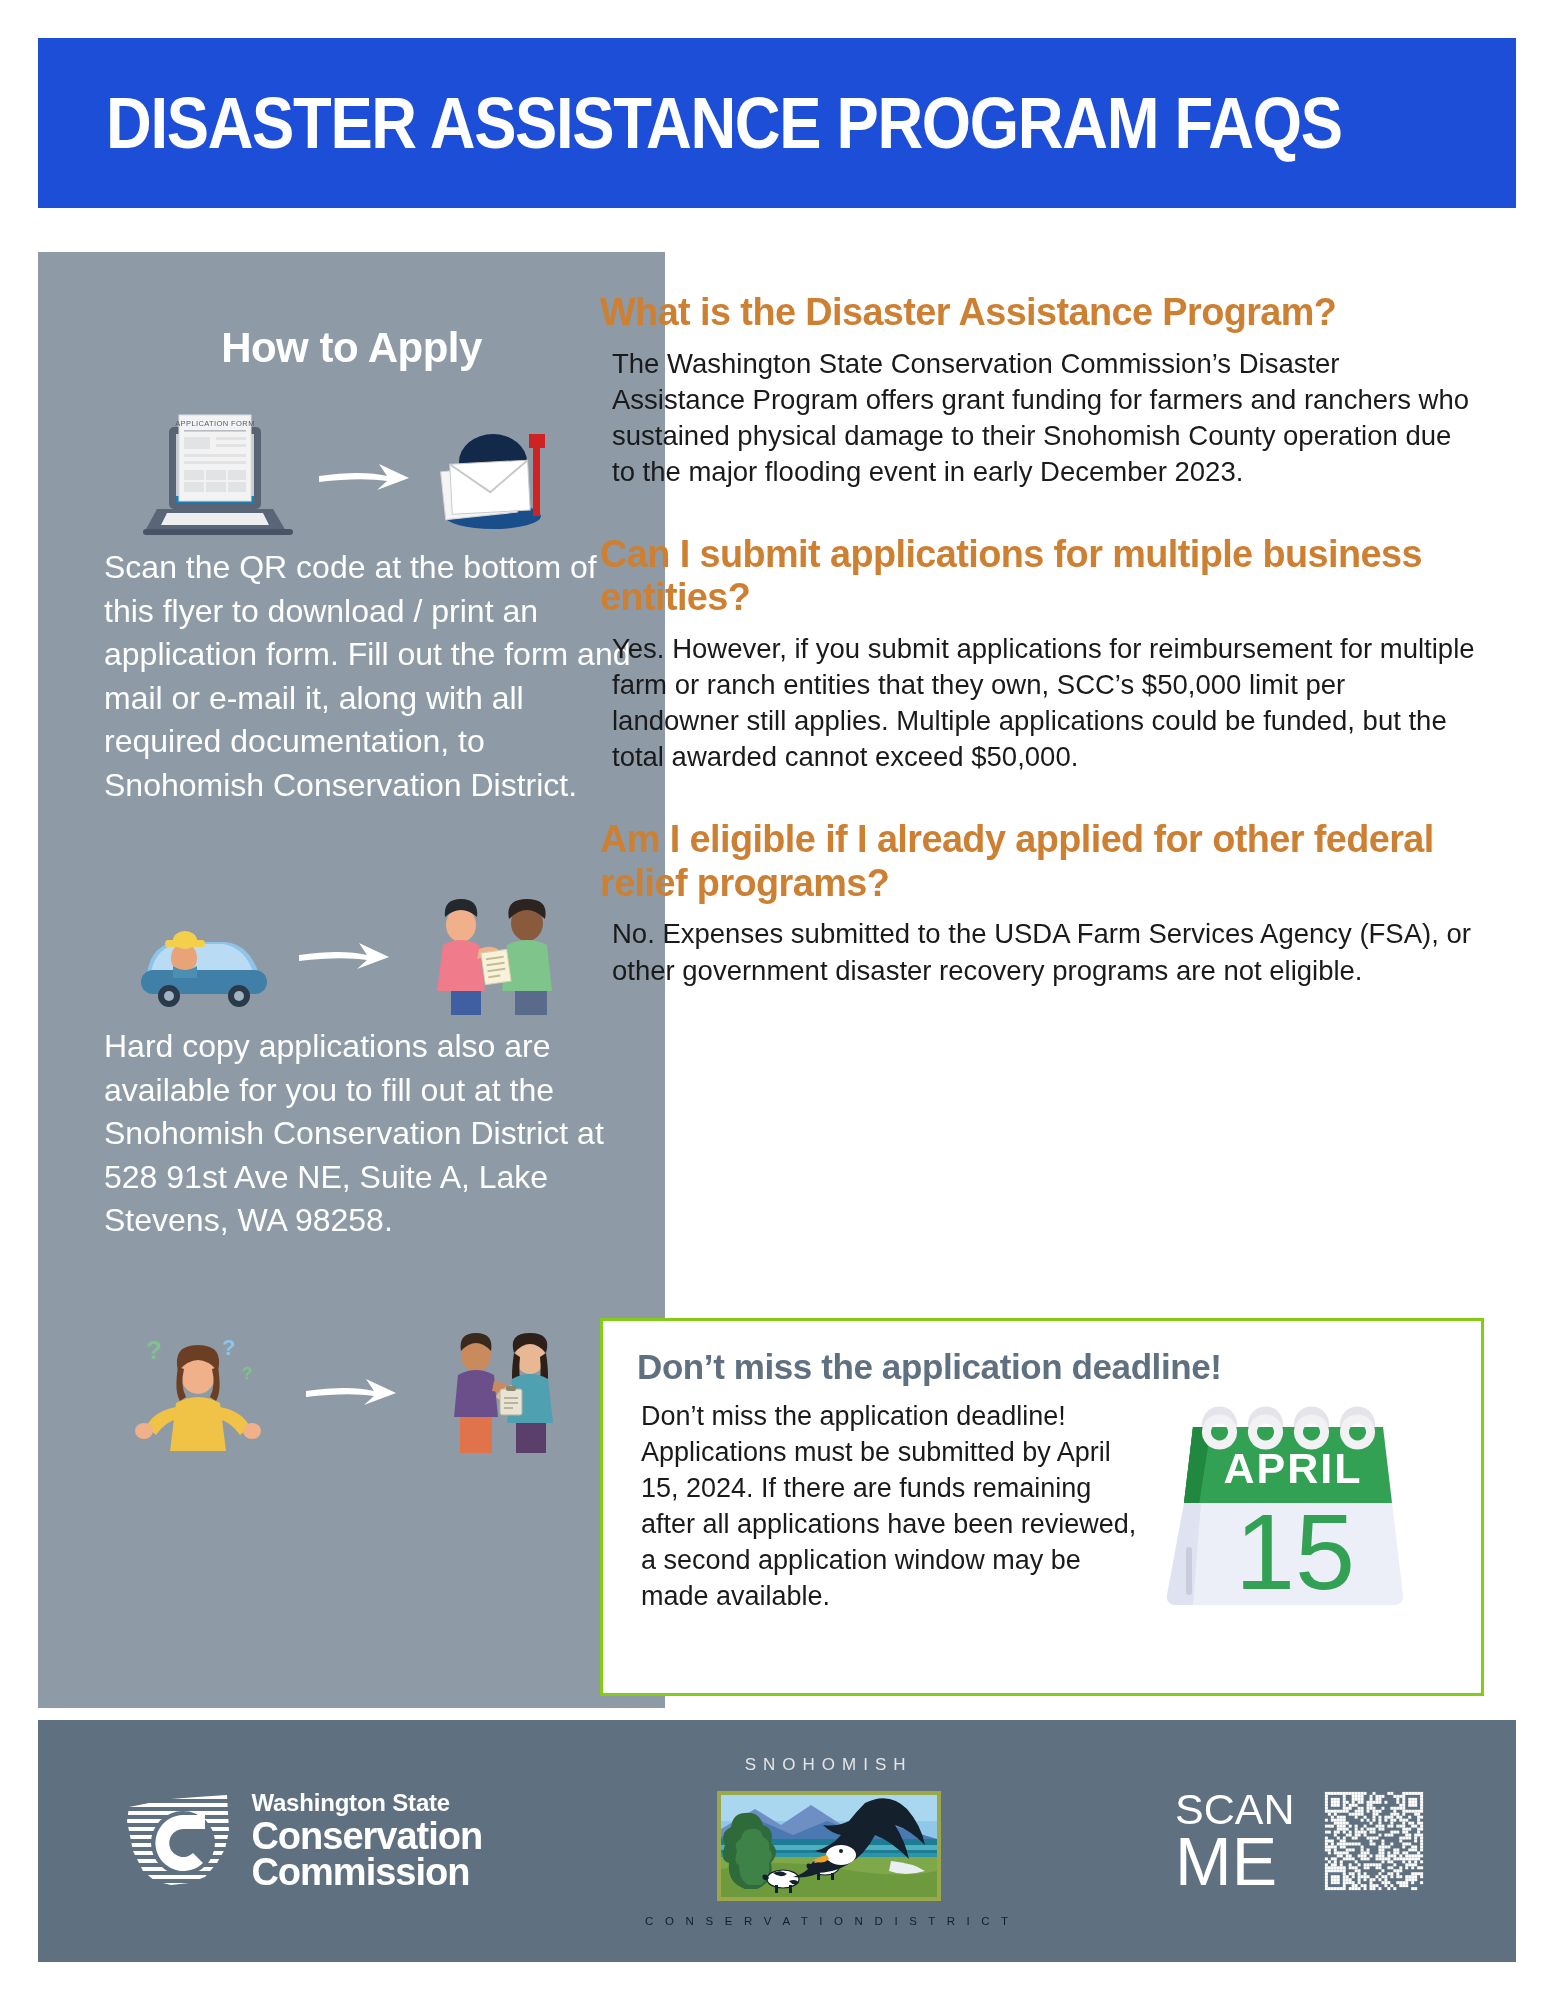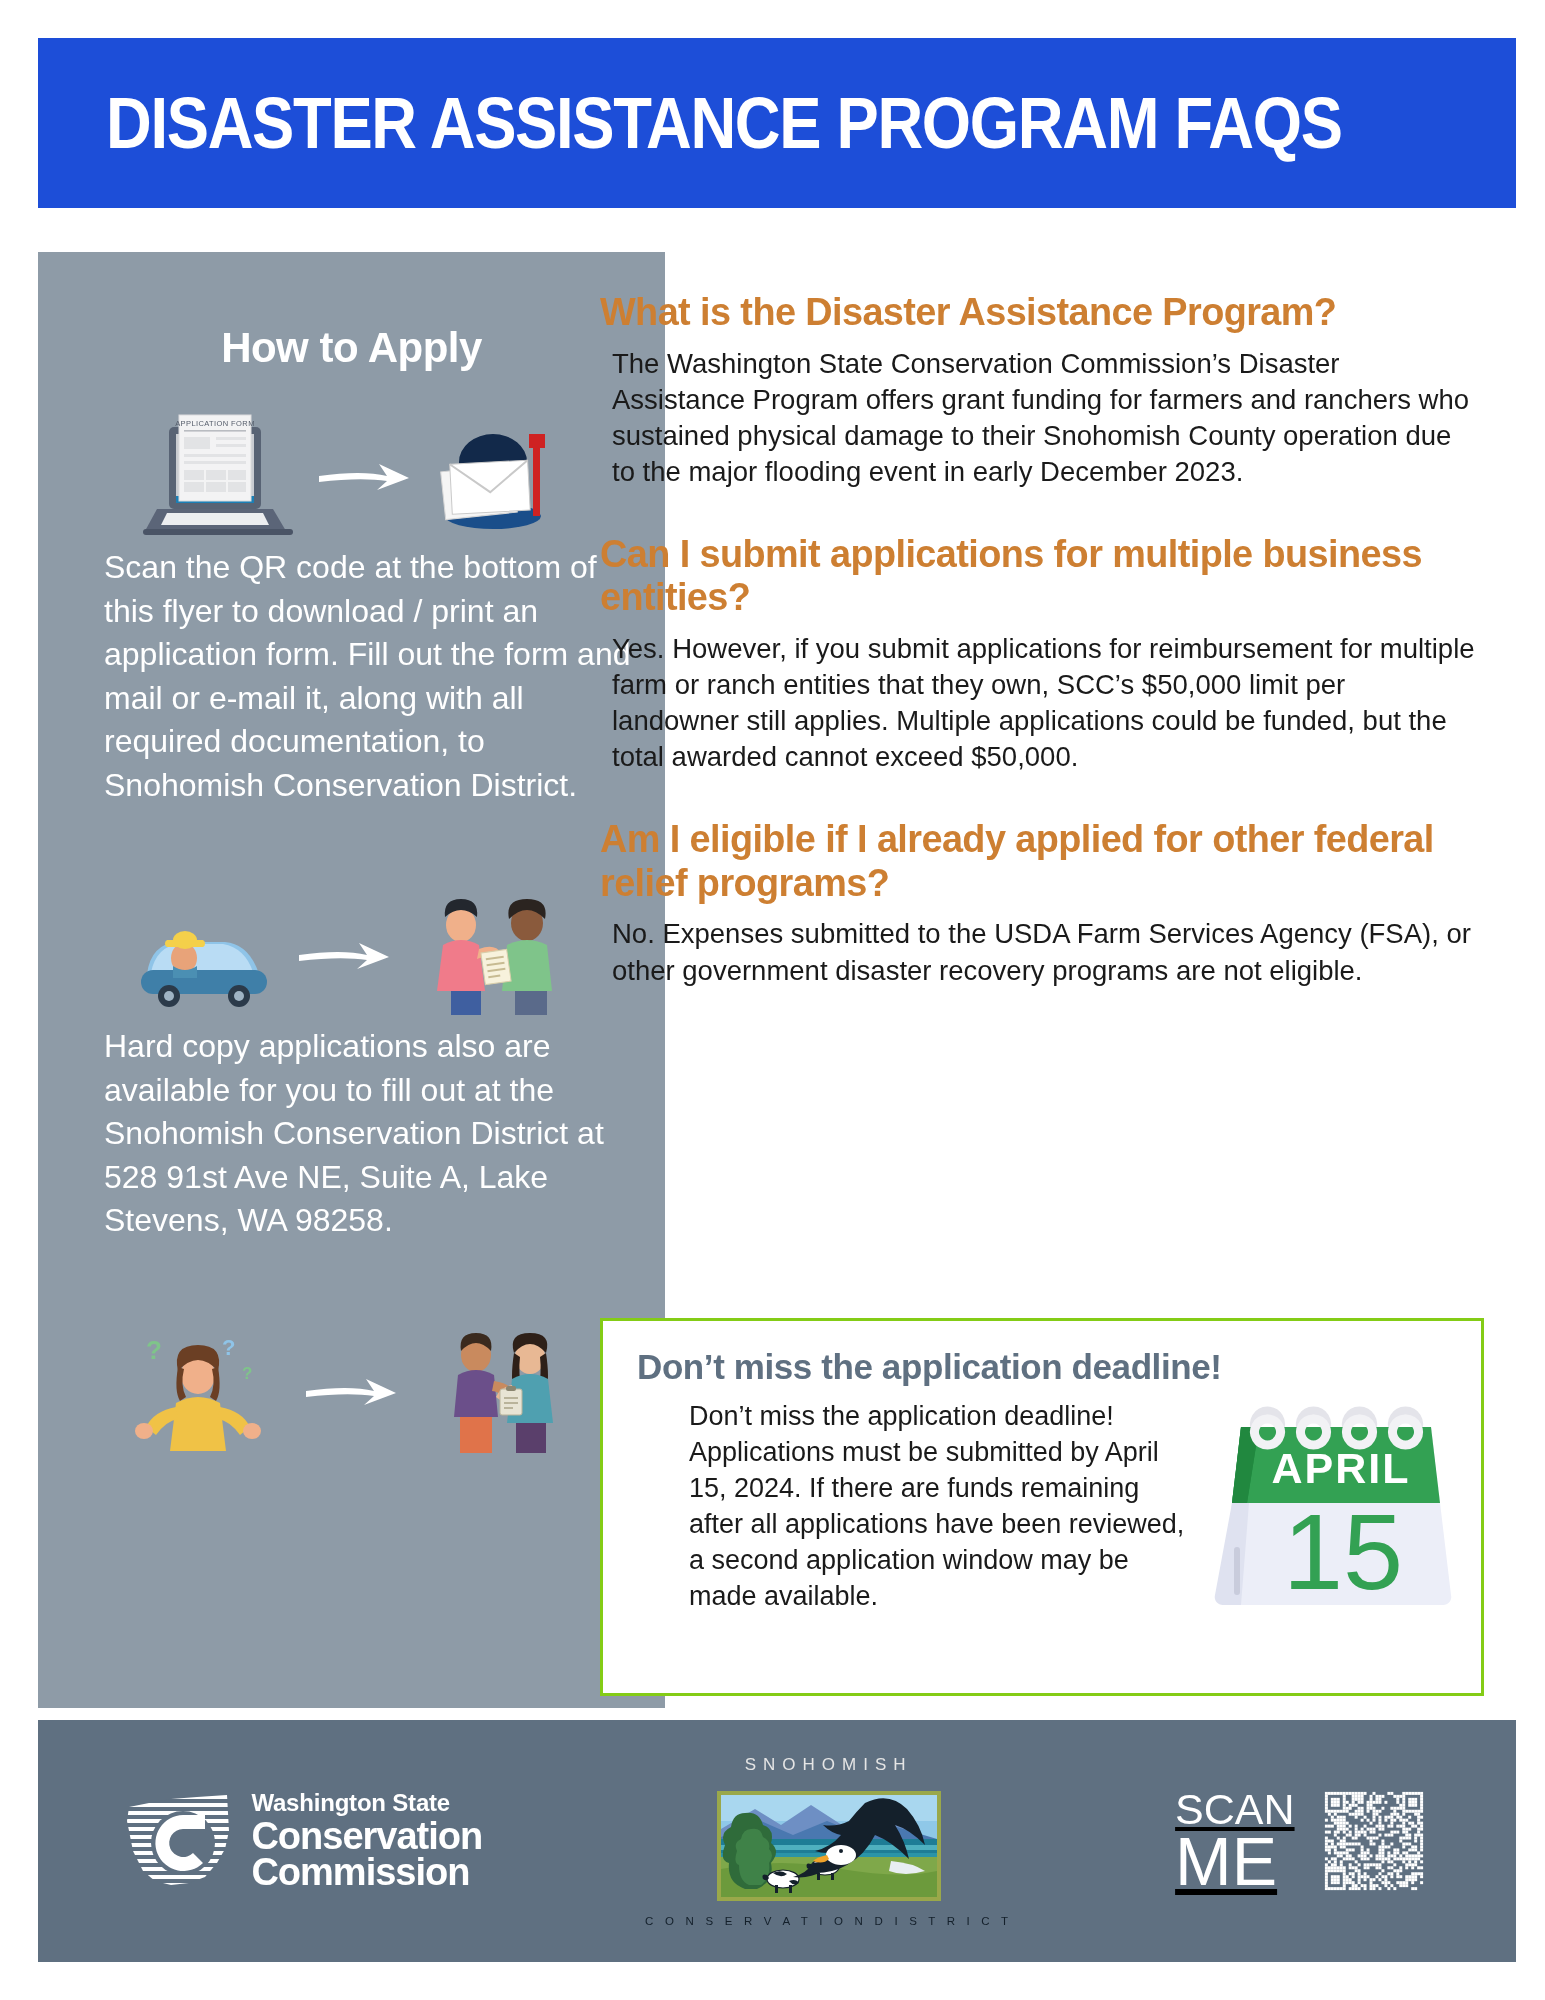--- a/index.html
+++ b/index.html
@@ -134,21 +134,20 @@
   .callout-title {
     color: #5f7081;
     font-size: 35px;
     font-weight: bold;
     letter-spacing: -0.4px;
     margin: 26px 0 12px 34px;
   }
   .callout-body {
     display: flex;
     align-items: flex-start;
-    padding-left: 48px;
   }
   .callout-text {
     color: #1a1a1a;
     font-size: 27px;
     line-height: 1.33;
     margin-left: 38px;
     width: 498px;
   }
   .calendar-wrap {
     margin-left: 8px;
@@ -192,21 +191,20 @@
     font-size: 11.5px;
     letter-spacing: 4.2px;
     color: #14202b;
     margin-top: 4px;
   }
 
   .logo-scan {
     display: flex;
     align-items: center;
     gap: 18px;
-    text-decoration: underline;
   }
   .scan-words {
     color: #ffffff;
     line-height: 0.92;
     text-align: left;
   }
   .scan-w1 { font-size: 43px; letter-spacing: 0px; }
   .scan-w2 { font-size: 68px; letter-spacing: 0px; }
 
   .qr-frame {

